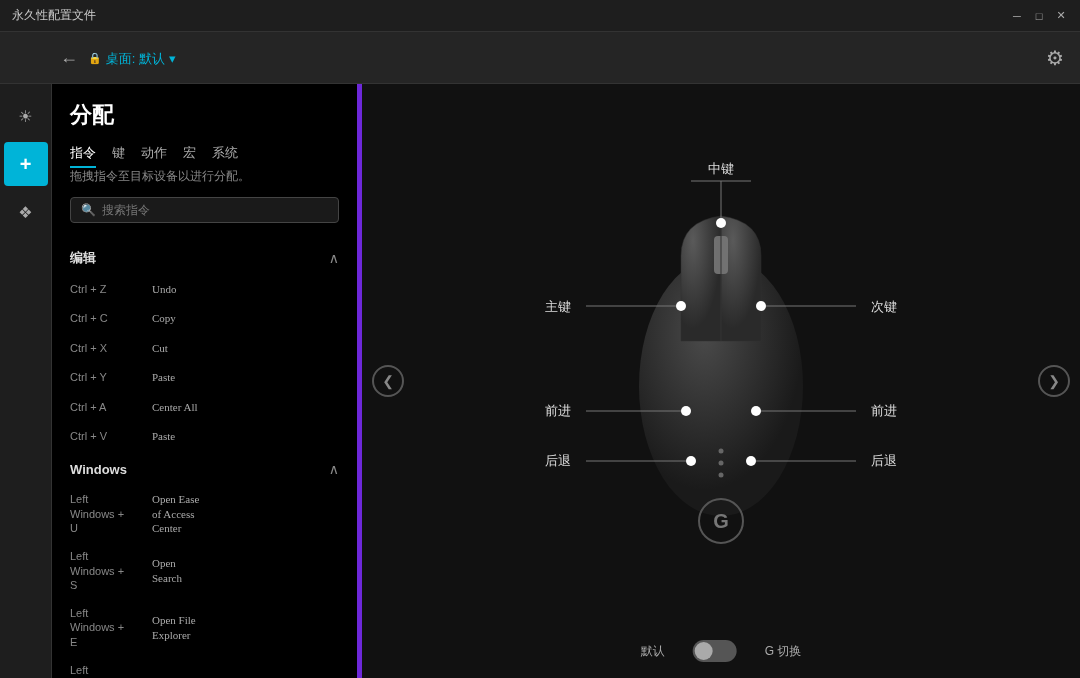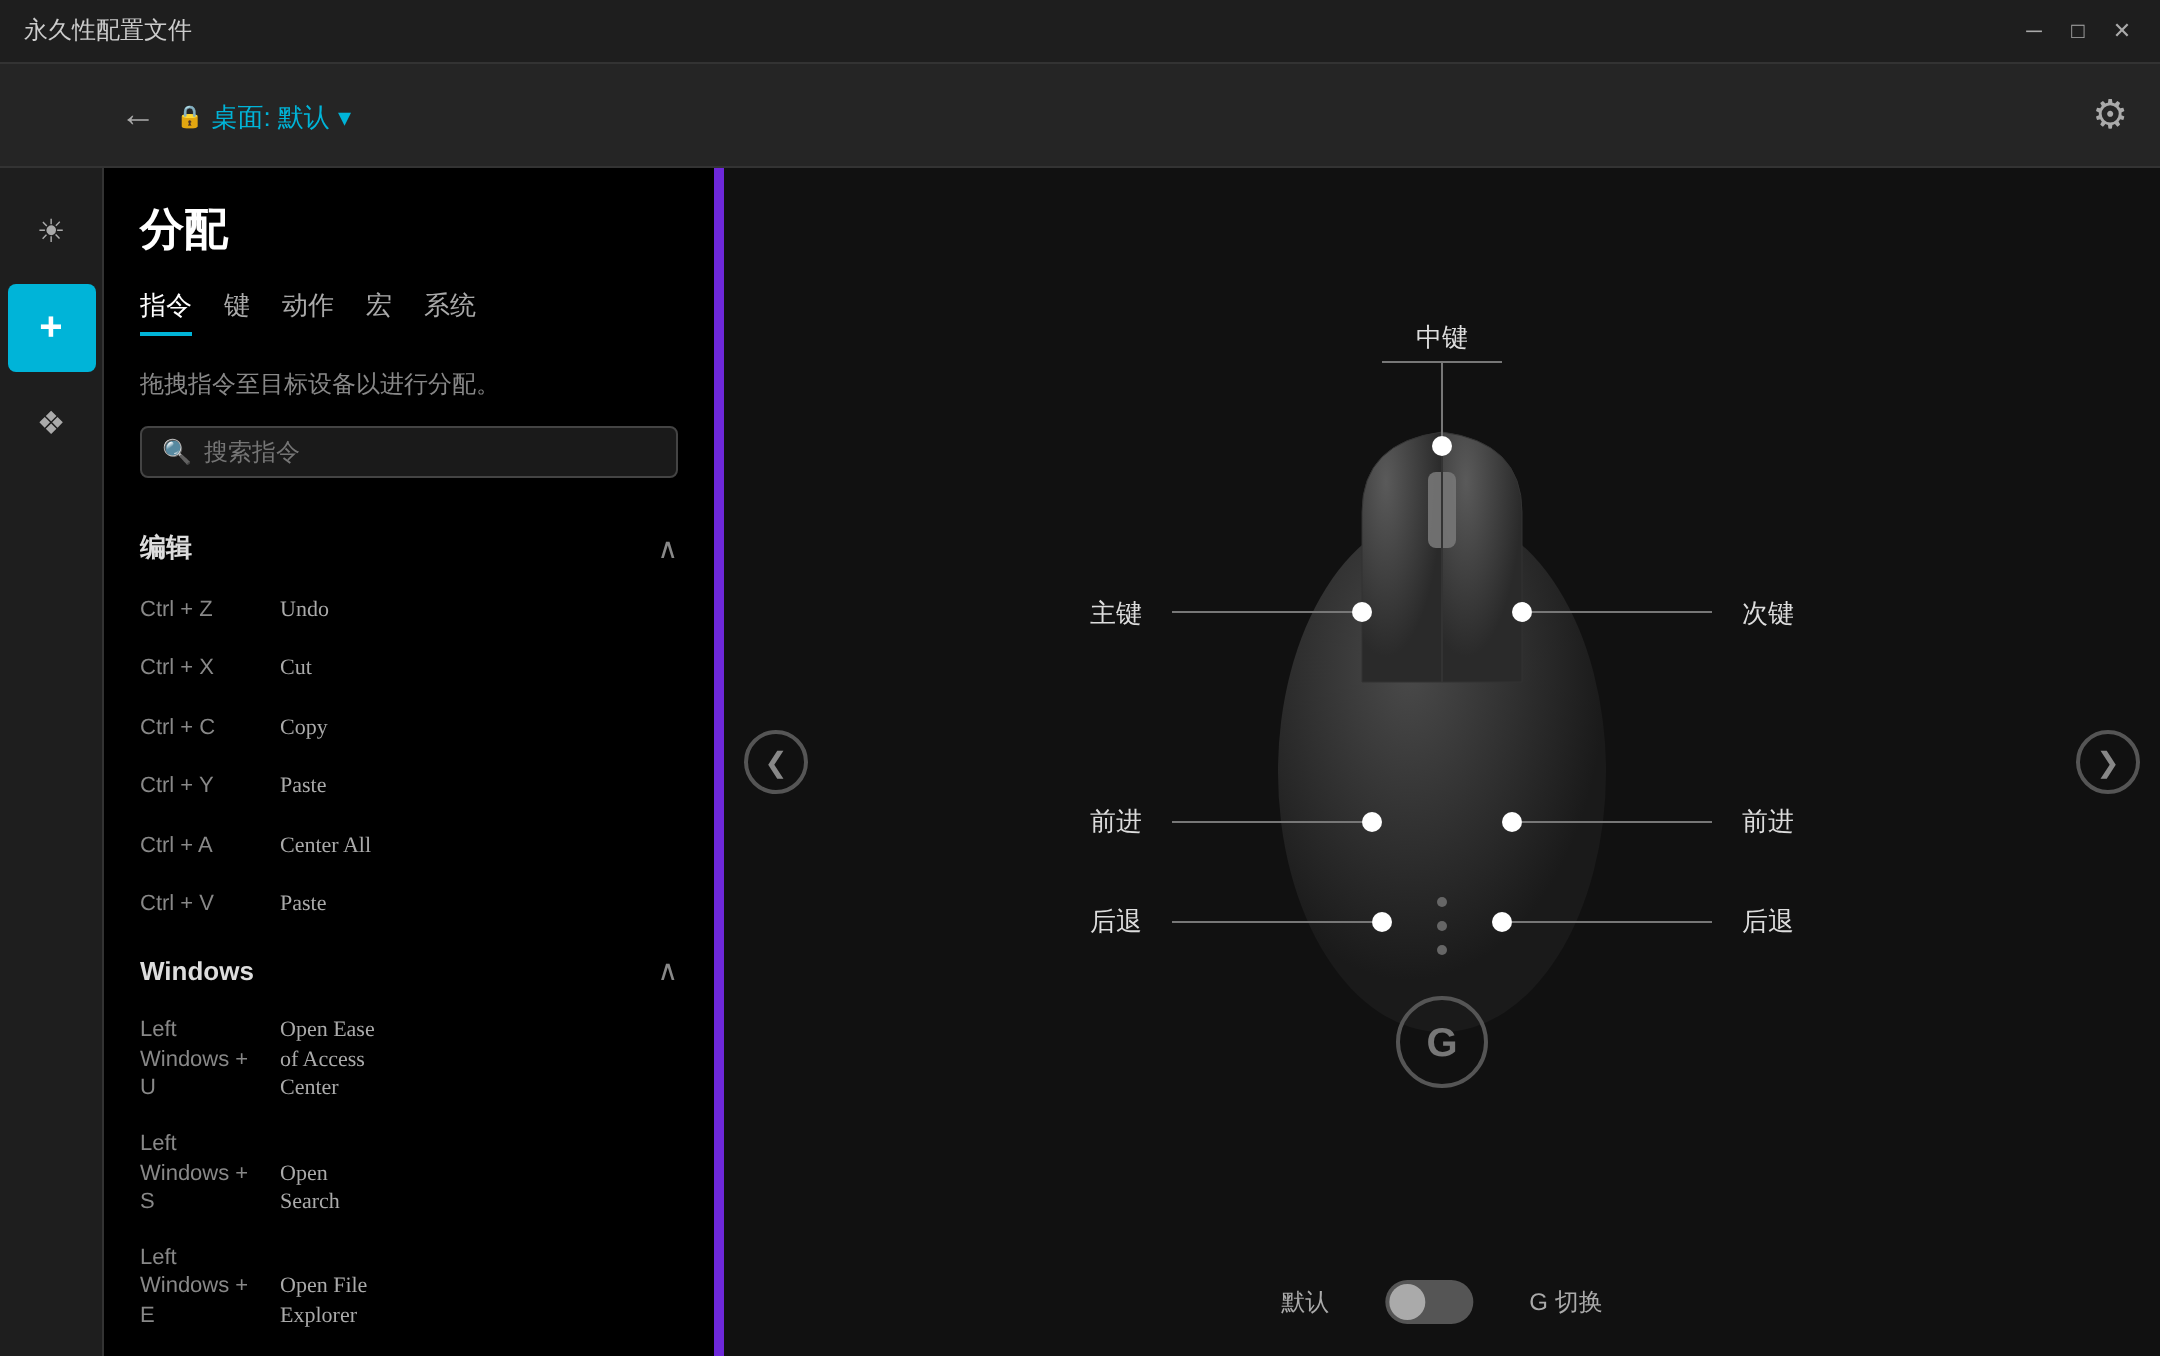--- a/index.html
+++ b/index.html
@@ -135,21 +135,21 @@
     }
     .sidebar-title {
       font-size: 22px;
       font-weight: bold;
       color: #fff;
       margin-bottom: 14px;
     }
     .sidebar-tabs {
       display: flex;
       gap: 16px;
-      margin-bottom: 16px;
+      margin-bottom: 0;
     }
     .sidebar-tab {
       font-size: 13px;
       color: #aaa;
       cursor: pointer;
       padding-bottom: 4px;
     }
     .sidebar-tab.active {
       color: #fff;
       border-bottom: 2px solid #00b4d8;
@@ -208,23 +208,23 @@
     }
     .section-toggle {
       font-size: 14px;
       color: #888;
       cursor: pointer;
       background: none;
       border: none;
     }
     .list-item {
       display: flex;
-      align-items: flex-end;
+      align-items: center;
       padding: 7px 18px;
-      gap: 0;
+      gap: 12px;
       cursor: pointer;
     }
     .item-key {
       font-size: 11px;
       color: #888;
       min-width: 70px;
       line-height: 1.4;
     }
     .item-label {
       font-size: 11px;
@@ -370,26 +370,26 @@
       <div class="section-header">
         <span class="section-title">编辑</span>
         <button class="section-toggle">∧</button>
       </div>
 
       <div class="list-item">
         <span class="item-key">Ctrl + Z</span>
         <span class="item-label">Undo</span>
       </div>
       <div class="list-item">
+        <span class="item-key">Ctrl + C</span>
+        <span class="item-label">Copy</span>
+      </div>
+      <div class="list-item">
         <span class="item-key">Ctrl + X</span>
         <span class="item-label">Cut</span>
-      </div>
-      <div class="list-item">
-        <span class="item-key">Ctrl + C</span>
-        <span class="item-label">Copy</span>
       </div>
       <div class="list-item">
         <span class="item-key">Ctrl + Y</span>
         <span class="item-label">Paste</span>
       </div>
       <div class="list-item">
         <span class="item-key">Ctrl + A</span>
         <span class="item-label">Center All</span>
       </div>
       <div class="list-item">

